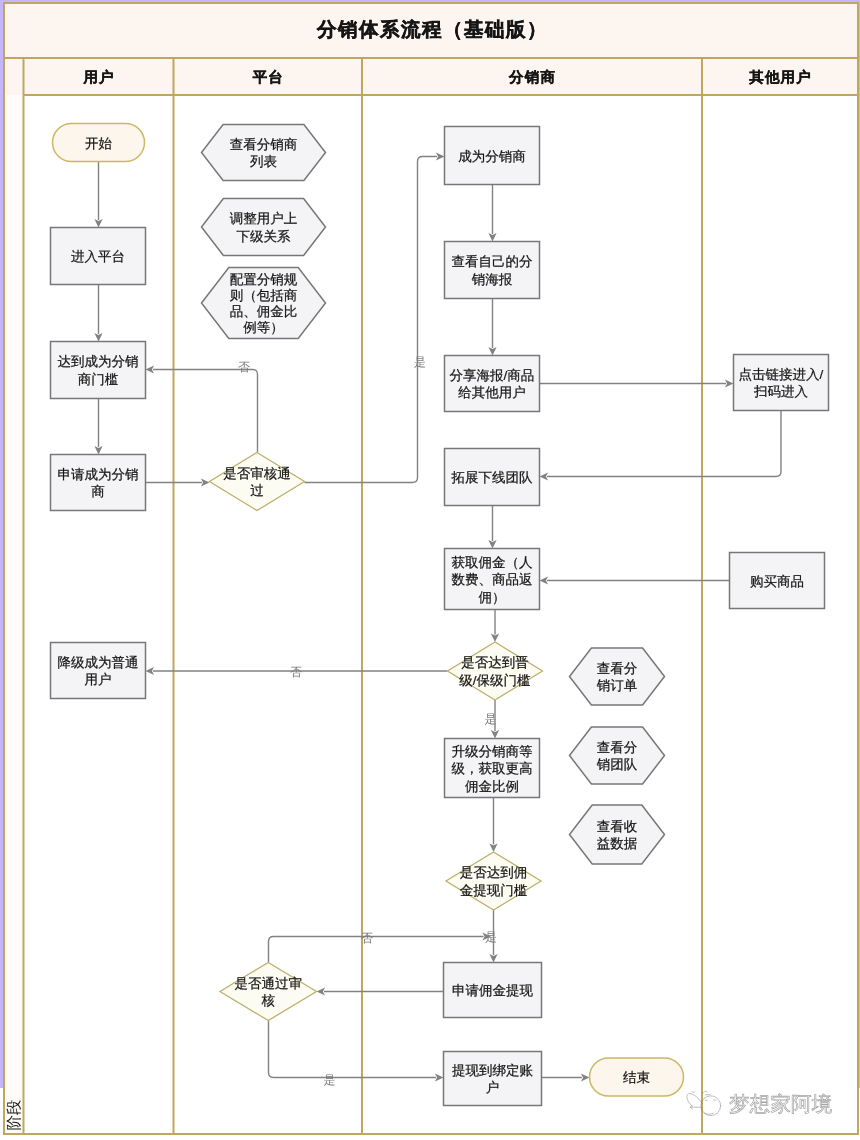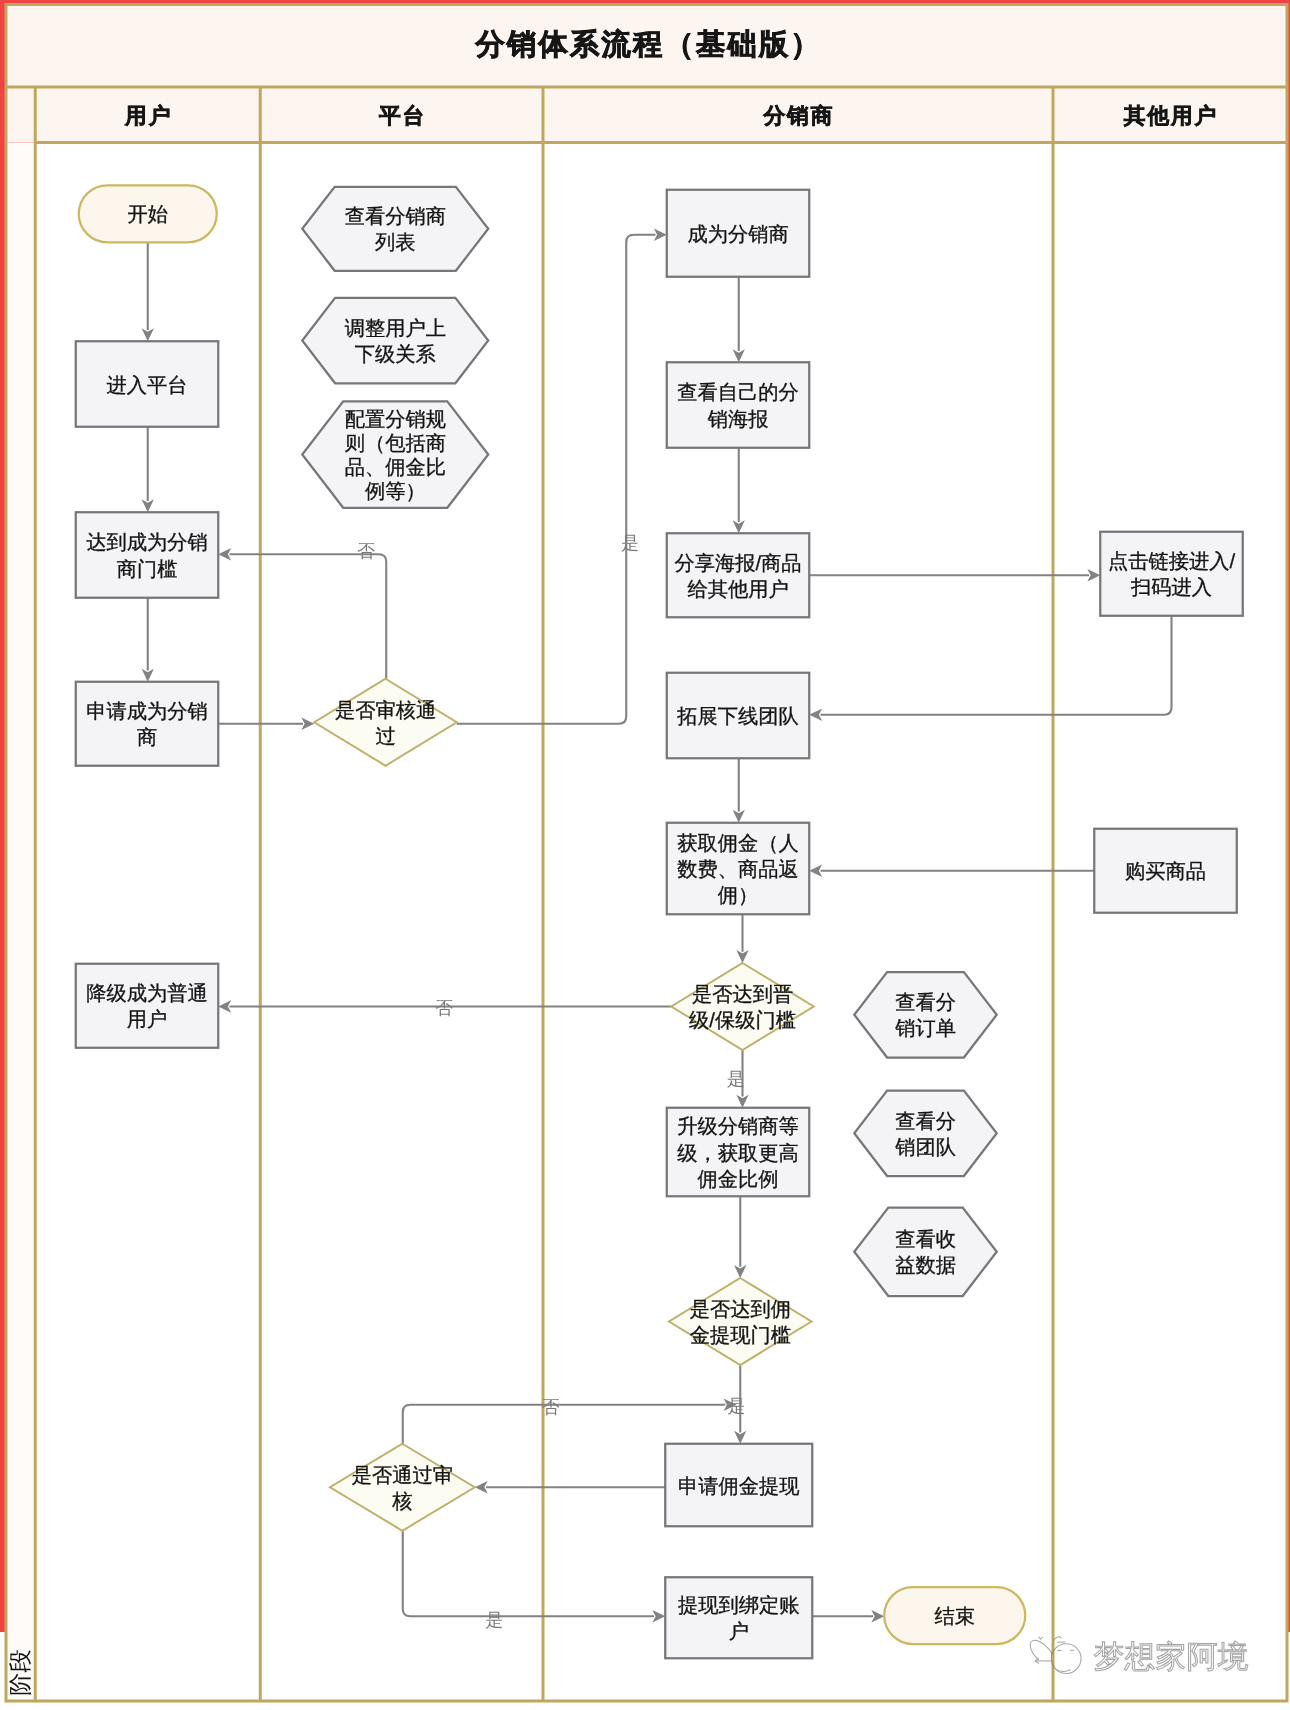--- a/index.html
+++ b/index.html
@@ -1,20 +1,20 @@
 <!DOCTYPE html>
 <html><head>
 <meta charset="utf-8">
 <style>
   html,body{margin:0;padding:0;background:#ffffff;}
   svg text{-webkit-font-smoothing:antialiased;}
   #root{will-change:transform;}
   body{width:860px;height:1140px;overflow:hidden;
        font-family:"Liberation Sans","DejaVu Sans",sans-serif;}
-  #root{position:relative;width:860px;height:1088px;background:#ef4444;}
+  #root{position:relative;width:860px;height:1088px;background:#c4b5fd;}
   #chart{position:absolute;left:0;top:0;}
   .node-text{font-size:13.5px;fill:#141414;stroke:#141414;stroke-width:0.22;text-anchor:middle;
              font-family:"Liberation Sans","DejaVu Sans",sans-serif;}
   .edge-label{font-size:12px;fill:#7a7a7a;text-anchor:middle;
              font-family:"Liberation Sans","DejaVu Sans",sans-serif;}
   .lane-title{font-size:14.5px;font-weight:700;fill:#161616;stroke:#161616;stroke-width:0.35;text-anchor:middle;letter-spacing:1.2px;
              font-family:"Liberation Serif","DejaVu Serif",serif;}
   .diagram-title{font-size:19.5px;font-weight:700;fill:#161616;stroke:#161616;stroke-width:0.45;text-anchor:middle;letter-spacing:1.5px;
              font-family:"Liberation Serif","DejaVu Serif",serif;}
   .stage-label{font-size:15.5px;fill:#111;text-anchor:middle;

